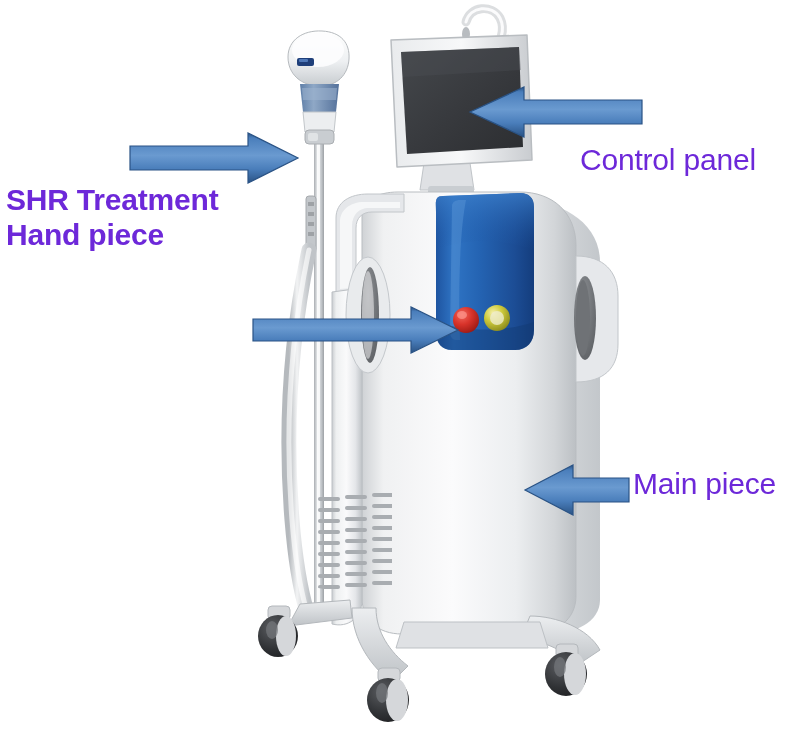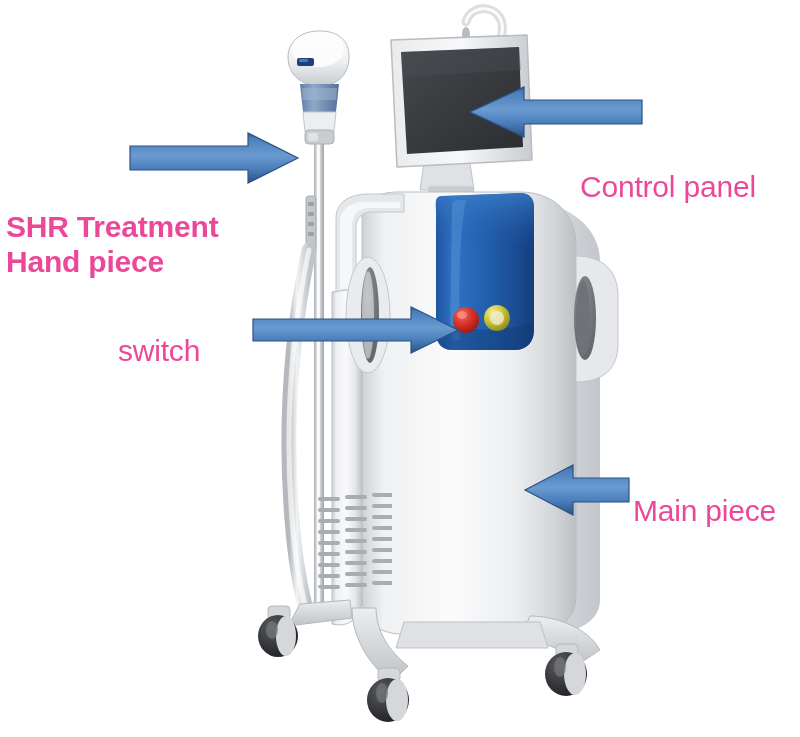--- a/index.html
+++ b/index.html
@@ -11,27 +11,26 @@
   #stage{
     position:relative;
     width:800px;
     height:737px;
     background:#ffffff;
     overflow:hidden;
   }
   
   .label{
     position:absolute;
-    color:#ec4899;
+    color:#6d28d9;
     font-size:30px;
     line-height:1.18;
     white-space:pre-line;
     letter-spacing:-0.2px;
     font-weight:400;
-    margin-top:27px;
   }
   #label-hand{ left:6px;  top:182px;font-weight:bold; }
   #label-control{ left:580px; top:142px; }
   #label-switch{ left:118px; top:306px; }
   #label-main{ left:633px; top:466px; }
 
   
   .arrow-svg{ position:absolute; overflow:visible; }
   #arrow-hand    { left:130px; top:133px; }
   #arrow-control { left:470px; top:87px;  }
@@ -361,17 +360,16 @@
       </linearGradient>
     </defs>
     <path d="M104 13 L48 13 L48 0 L0 25 L48 50 L48 37 L104 37 Z" fill="url(#arrG4)" stroke="#2a5385" stroke-width="1.2"></path>
   </svg>
 
   <div class="label" id="label-hand">SHR Treatment
 Hand piece</div>
 
   <div class="label" id="label-control">Control panel</div>
 
-  <div class="label" id="label-switch">switch</div>
 
   <div class="label" id="label-main">Main piece</div>
 
 </div>
 
 </body></html>

